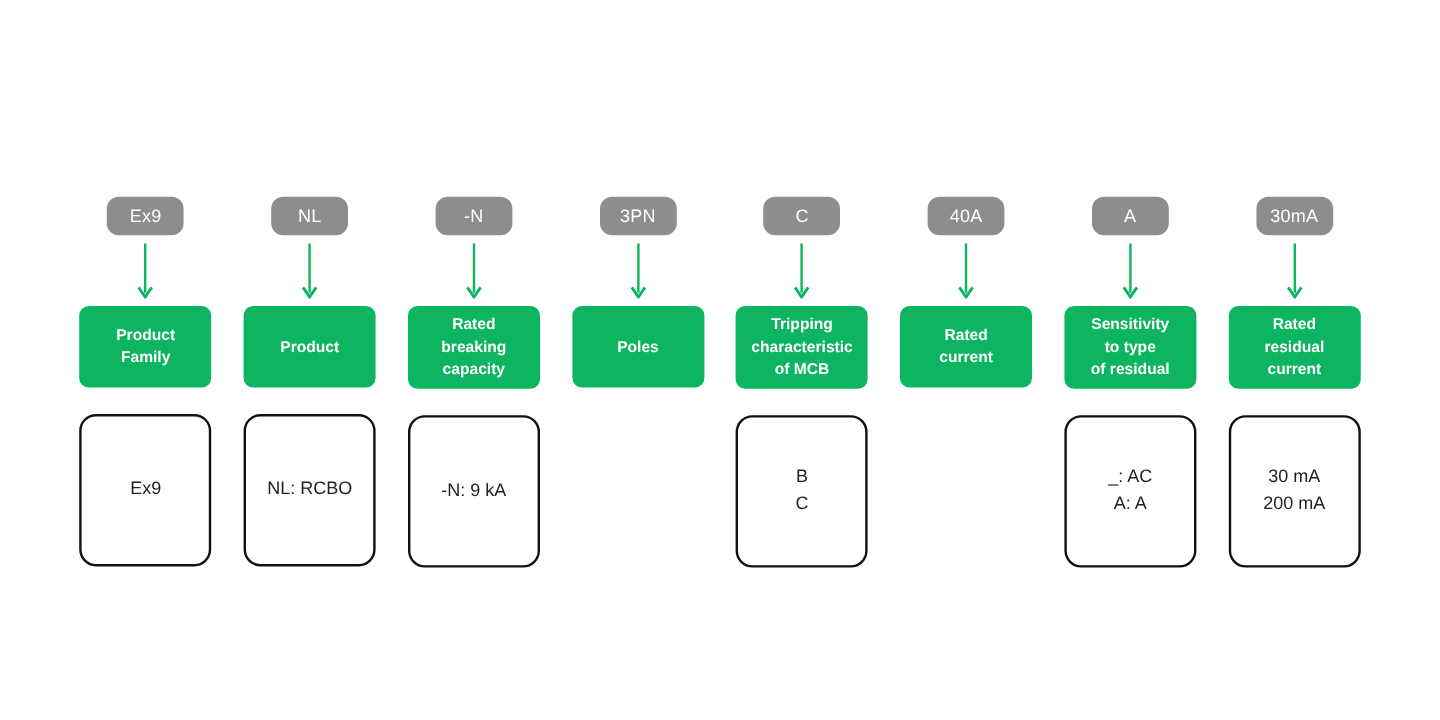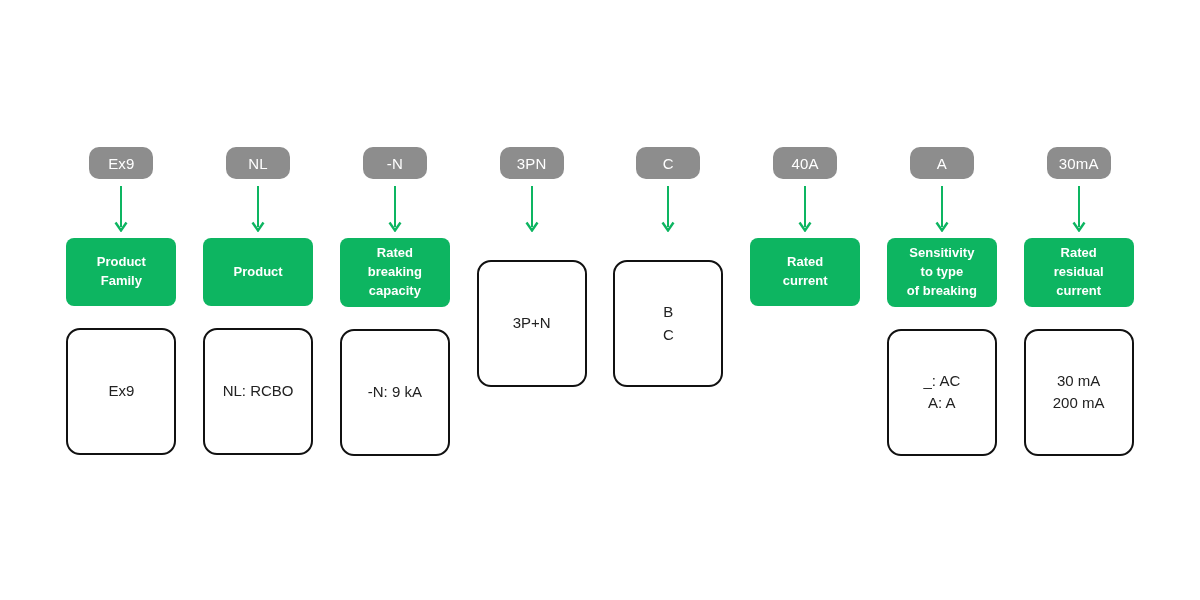--- a/index.html
+++ b/index.html
@@ -11,20 +11,21 @@
   .canvas {
     position: relative;
     width: 1200px;
     height: 600px;
     background: #ffffff;
     overflow: hidden;
   }
   .diagram {
     display: flex;
     padding: 147px 53px 0 53px;
+    margin-top: 17px;
   }
   .col {
     flex: 1;
     display: flex;
     flex-direction: column;
     align-items: center;
   }
   .badge {
     min-width: 64px;
     height: 32px;
@@ -116,29 +117,32 @@
 capacity</div>
       <div class="value">-N: 9 kA</div>
     </div>
 
     <div class="col">
       <div class="badge">3PN</div>
       <svg class="arrow" width="16" height="47" viewBox="0 0 16 47">
         <line x1="8" y1="1" x2="8" y2="42" stroke="#0db561" stroke-width="2"></line>
         <polyline points="2.5,37.5 8,45.5 13.5,37.5" fill="none" stroke="#0db561" stroke-width="2.4"></polyline>
       </svg>
-      <div class="value">3P+N</div>
+      <div class="label">Poles</div>
     </div>
 
     <div class="col">
       <div class="badge">C</div>
       <svg class="arrow" width="16" height="47" viewBox="0 0 16 47">
         <line x1="8" y1="1" x2="8" y2="42" stroke="#0db561" stroke-width="2"></line>
         <polyline points="2.5,37.5 8,45.5 13.5,37.5" fill="none" stroke="#0db561" stroke-width="2.4"></polyline>
       </svg>
+      <div class="label">Tripping
+characteristic
+of MCB</div>
       <div class="value">B
 C</div>
     </div>
 
     <div class="col">
       <div class="badge">40A</div>
       <svg class="arrow" width="16" height="47" viewBox="0 0 16 47">
         <line x1="8" y1="1" x2="8" y2="42" stroke="#0db561" stroke-width="2"></line>
         <polyline points="2.5,37.5 8,45.5 13.5,37.5" fill="none" stroke="#0db561" stroke-width="2.4"></polyline>
       </svg>
@@ -147,21 +151,21 @@
     </div>
 
     <div class="col">
       <div class="badge">A</div>
       <svg class="arrow" width="16" height="47" viewBox="0 0 16 47">
         <line x1="8" y1="1" x2="8" y2="42" stroke="#0db561" stroke-width="2"></line>
         <polyline points="2.5,37.5 8,45.5 13.5,37.5" fill="none" stroke="#0db561" stroke-width="2.4"></polyline>
       </svg>
       <div class="label">Sensitivity
 to type
-of breaking</div>
+of residual</div>
       <div class="value">_: AC
 A: A</div>
     </div>
 
     <div class="col">
       <div class="badge">30mA</div>
       <svg class="arrow" width="16" height="47" viewBox="0 0 16 47">
         <line x1="8" y1="1" x2="8" y2="42" stroke="#0db561" stroke-width="2"></line>
         <polyline points="2.5,37.5 8,45.5 13.5,37.5" fill="none" stroke="#0db561" stroke-width="2.4"></polyline>
       </svg>

